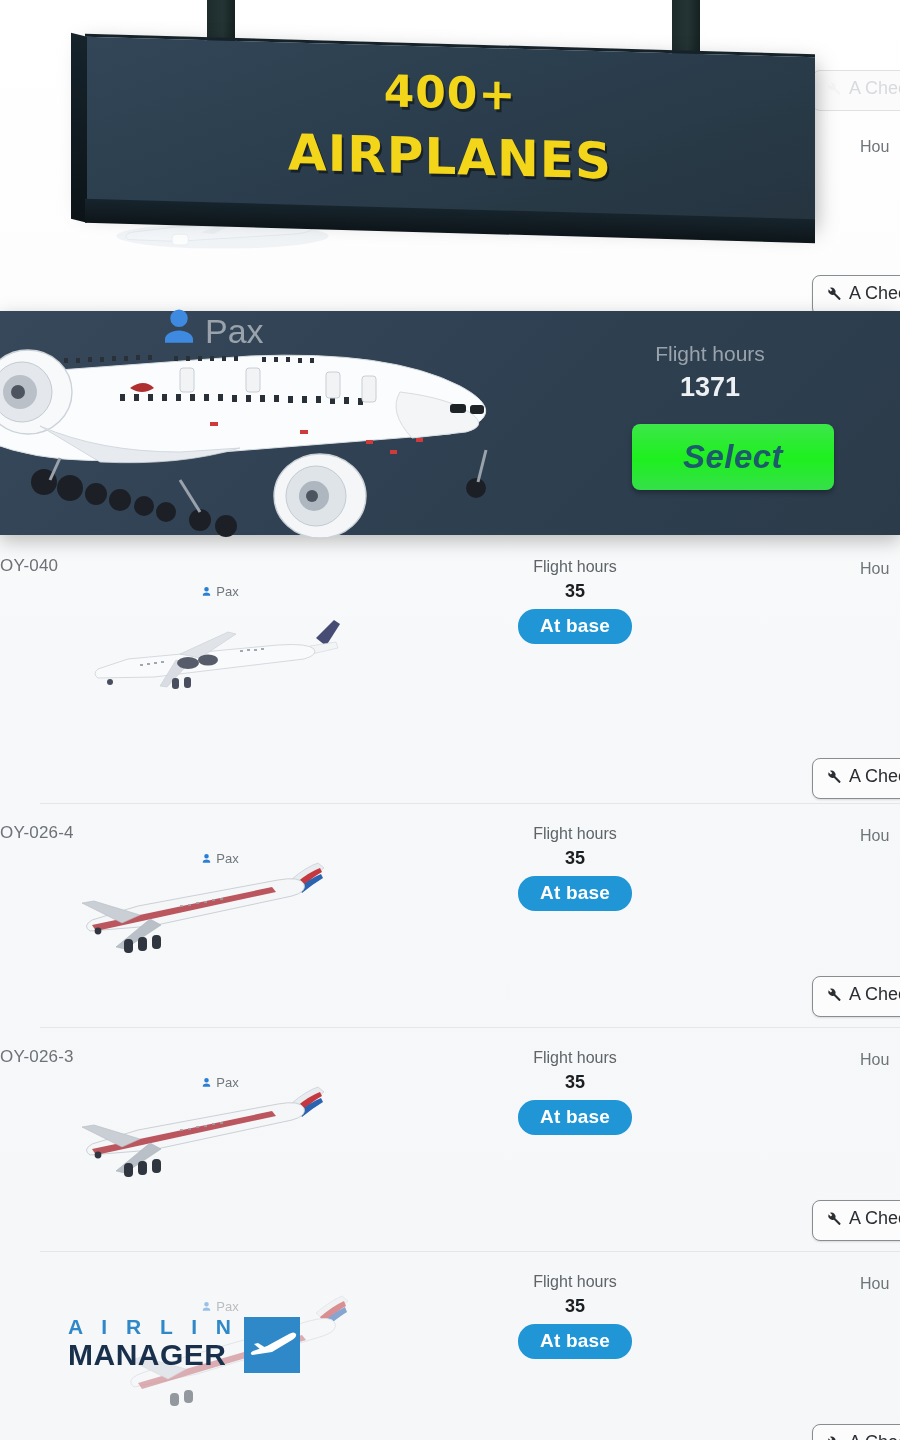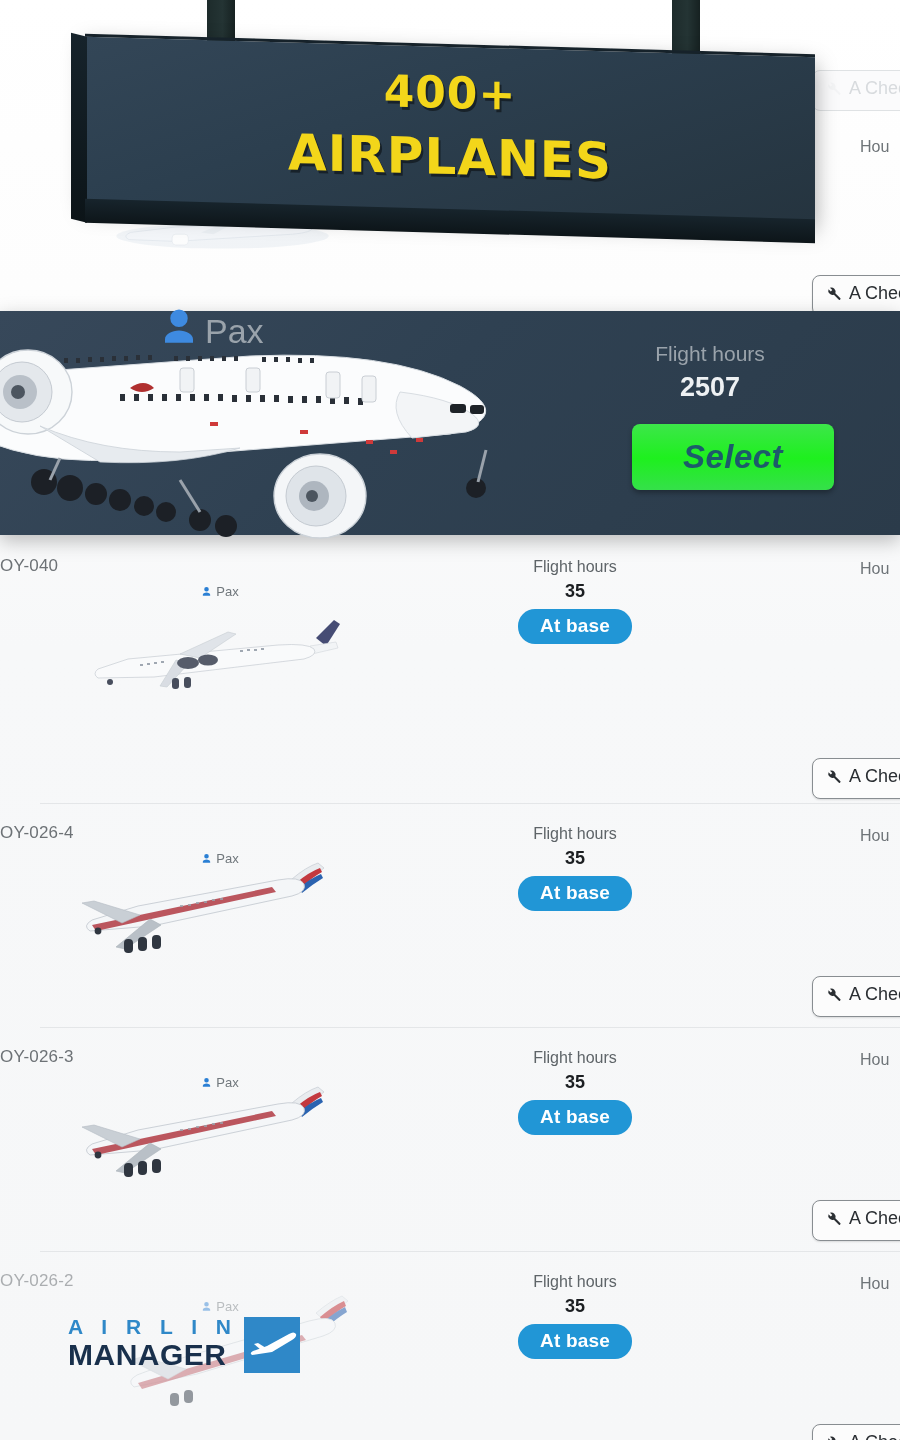--- a/index.html
+++ b/index.html
@@ -402,21 +402,20 @@
         <span class="wrench">
           <svg width="17" height="17" viewBox="0 0 24 24">
               <path fill="currentColor" d="M21.7 18.6l-7.1-7.1a6 6 0 0 0-7.6-7.6l3.3 3.3-2.1 2.1-3.3-3.3a6 6 0 0 0 7.6 7.6l7.1 7.1a1 1 0 0 0 1.4 0l.7-.7a1 1 0 0 0 0-1.4z"></path>
             </svg>
         </span><span>A Check</span>
       </div>
     </div>
 
     <div class="row" style="top:1251px;height:189px;">
       <div class="sep"></div>
-      <div class="reg" style="top:20px;opacity:.55;">OY-026-2</div>
       <div class="paxline" style="top:48px;opacity:.45;">
         <span class="pax-ico">
           <svg width="11" height="13" viewBox="0 0 24 24">
               <path fill="#2a7fd4" d="M12 12a5 5 0 1 0-5-5 5 5 0 0 0 5 5zm0 2c-4 0-8 2-8 5v2h16v-2c0-3-4-5-8-5z"></path>
             </svg>
         </span><span>Pax</span>
       </div>
       <svg class="plane-art" style="left:120px;top:40px;opacity:.55;" width="270" height="140" viewBox="0 0 270 140">
         <g>
           <path d="M196 22 q14 -12 26 -17 l6 5 q-12 9 -22 21 z" fill="#eceff2" stroke="#ccd2d8" stroke-width="0.7"></path>
@@ -443,21 +442,21 @@
               <path fill="currentColor" d="M21.7 18.6l-7.1-7.1a6 6 0 0 0-7.6-7.6l3.3 3.3-2.1 2.1-3.3-3.3a6 6 0 0 0 7.6 7.6l7.1 7.1a1 1 0 0 0 1.4 0l.7-.7a1 1 0 0 0 0-1.4z"></path>
             </svg>
         </span><span>A Check</span>
       </div>
     </div>
   </div>
 
   <div id="selected-row">
     <div class="sel-fh-wrap" style="position:absolute;left:595px;top:31px;">
       <div class="sel-fh-label">Flight hours</div>
-      <div class="sel-fh-value">2507</div>
+      <div class="sel-fh-value">1371</div>
     </div>
     <button id="select-button" style="position:absolute;left:632px;top:113px;font-style:italic;">Select</button>
   </div>
 
   <svg style="position:absolute;left:-70px;top:330px;width:660px;height:230px;">
     <g>
       <path d="M0 78 q-20 -22 20 -30 l300 -22 q140 -6 210 30 q56 30 -10 48 l-330 26 q-120 6 -190 -52 z" fill="#fbfcfd" stroke="#d8dde2" stroke-width="1"></path>
       <path d="M470 62 q50 6 72 22 q16 12 -6 18 l-54 6 q-24 -26 -12 -46 z" fill="#f3f5f7" stroke="#d8dde2" stroke-width="1"></path>
       <g fill="#1e2328">
         <rect x="520" y="74" width="16" height="9" rx="3"></rect>

